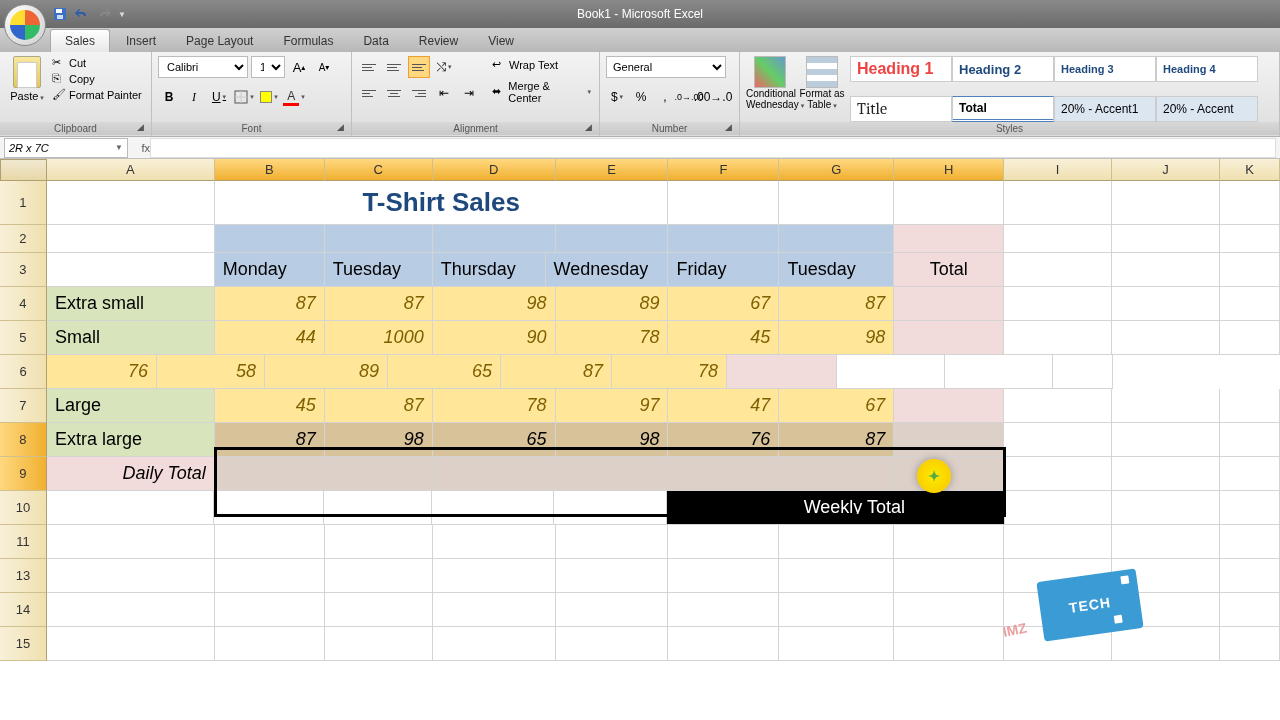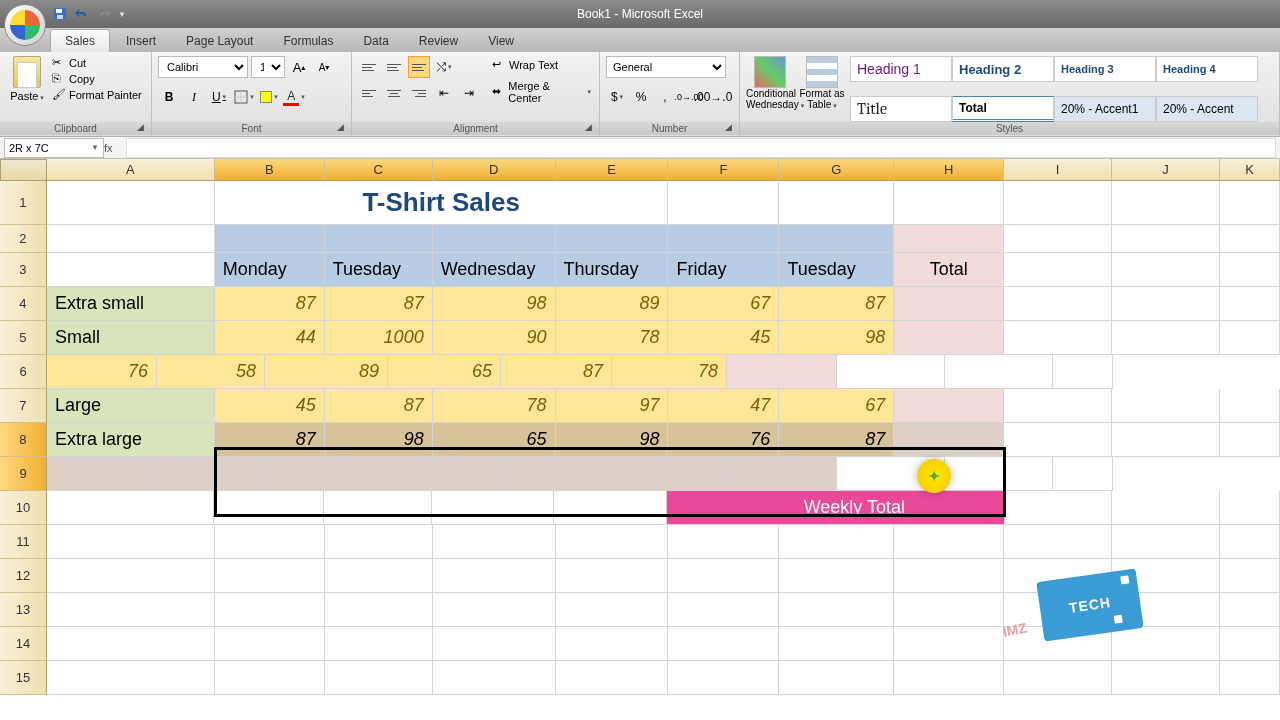--- a/index.html
+++ b/index.html
@@ -51,34 +51,34 @@
 
 .num-top { display: flex; }
 .num-select { width: 120px; height: 22px; border: 1px solid #bbb; background: #fff; font-size: 11px; padding: 2px; }
 .num-btns { display: flex; gap: 2px; margin-top: 4px; }
 
 
 .big-btn { width: 48px; text-align: center; font-size: 10px; }
 .big-btn-icon { width: 32px; height: 32px; margin: 0 auto; border: 1px solid #bbb; }
 .styles-gallery { display: grid; grid-template-columns: repeat(4, 102px); gap: 0; }
 .style-cell { border: 1px solid #ccc; padding: 3px 6px; font-size: 12px; height: 26px; display: flex; align-items: center; background: #fff; }
-.style-head1 { color: #701a75; font-weight: normal; font-size: 14px; }
+.style-head1 { color: #ef4444; font-weight: bold; font-size: 16px; }
 .style-head2 { color: #1f497d; font-weight: bold; font-size: 13px; }
 .style-head3 { color: #1f497d; font-weight: bold; font-size: 11px; }
 .style-head4 { color: #1f497d; font-weight: bold; font-size: 11px; }
 .style-title { font-family: Cambria, serif; font-size: 16px; color: #222; }
 .style-total { border-top: 1px solid #4f81bd; border-bottom: 3px double #4f81bd; font-weight: bold; }
 .style-acc1 { background: #dce6f1; }
 .style-acc1b { background: #dce6f1; }
 
 
 .formula-bar { height: 22px; background: #f4f4f4; border-bottom: 1px solid #c0c0c0; display: flex; align-items: center; }
-.name-box { width: 100px; height: 20px; border: 1px solid #bbb; background: #fff; margin-left: 4px; font-size: 11px; padding: 2px 4px; display: flex; justify-content: space-between; align-items: center; }
+.name-box { width: 124px; height: 20px; border: 1px solid #bbb; background: #fff; margin-left: 4px; font-size: 11px; padding: 2px 4px; display: flex; justify-content: space-between; align-items: center; font-style: italic; }
 .name-box .dd { font-size: 8px; color: #666; }
-.fx-btn { width: 22px; text-align: left; font-size: 11px; color: #555; }
+.fx-btn { width: 22px; text-align: right; font-size: 11px; color: #555; }
 .formula-input { flex: 1; height: 20px; border: 1px solid #ddd; background: #fff; margin-right: 4px; }
 
 
 .grid-wrap { position: relative; }
 .col-headers { display: flex; height: 22px; }
 .corner { width: 47px; background: linear-gradient(#f0e8d0, #e8d8a8); border: 1px solid #b0a070; }
 .col-head { background: linear-gradient(#f8f0d8, #f0e0b0); border-right: 1px solid #d0c090; border-bottom: 1px solid #b0a070; text-align: center; font-size: 13px; line-height: 22px; color: #333; }
 .col-head.sel { background: linear-gradient(#ffd880, #f0b030); }
 .rows { }
 .row { display: flex; height: 34px; }
@@ -101,21 +101,21 @@
 .cJ { width: 108px; }
 .cK { width: 60px; }
 
 
 .bg-blue-head { background: #b8cce4; }
 .bg-pink { background: #f2dcdb; }
 .bg-green-head { background: #d8e4bc; }
 .bg-yellow { background: #ffe699; color: #7f6000; }
 .bg-grey-pink { background: #ddd0c8; }
 .bg-sel-over { background: #d8c29a; }
-.bg-red { background: #ec4899; color: #fff; text-align: center; justify-content: center; padding-left: 46px; }
+.bg-red { background: #000000; color: #fff; text-align: center; justify-content: center; padding-left: 46px; }
 
 .big-title { font-size: 26px; color: #1f497d; font-weight: bold; }
 
 
 .selection-border { position: absolute; border: 3px solid #000; pointer-events: none; }
 
 
 .cursor-spot { position: absolute; width: 34px; height: 34px; border-radius: 50%; background: radial-gradient(circle, #ffea00, #f5c500); box-shadow: 0 0 8px rgba(0,0,0,0.3); display: flex; align-items: center; justify-content: center; font-size: 14px; font-weight: bold; color: #5a4; pointer-events: none; }
 
 
@@ -396,22 +396,22 @@
         <div class="cell cI"></div>
         <div class="cell cJ"></div>
         <div class="cell cK"></div>
     </div>
 
     <div class="row">
       <div class="row-head">3</div>
       <div class="cell cA"></div>
       <div class="cell cB bg-blue-head">Monday</div>
       <div class="cell cC bg-blue-head">Tuesday</div>
+      <div class="cell cE bg-blue-head">Thursday</div>
       <div class="cell cD bg-blue-head">Wednesday</div>
-      <div class="cell cE bg-blue-head">Thursday</div>
       <div class="cell cF bg-blue-head">Friday</div>
       <div class="cell cG bg-blue-head">Tuesday</div>
       <div class="cell cH bg-pink c">Total</div>
       <div class="cell cI"></div>
         <div class="cell cJ"></div>
         <div class="cell cK"></div>
     </div>
 
     <div class="row">
       <div class="row-head">4</div>
@@ -482,20 +482,21 @@
       <div class="cell cF bg-sel-over r">76</div>
       <div class="cell cG bg-sel-over r">87</div>
       <div class="cell cH bg-grey-pink"></div>
       <div class="cell cI"></div>
         <div class="cell cJ"></div>
         <div class="cell cK"></div>
     </div>
 
     <div class="row">
       <div class="row-head sel">9</div>
+      <div class="cell cA bg-pink r">Daily Total</div>
       <div class="cell cB bg-grey-pink"></div>
       <div class="cell cC bg-grey-pink"></div>
       <div class="cell cD bg-grey-pink"></div>
       <div class="cell cE bg-grey-pink"></div>
       <div class="cell cF bg-grey-pink"></div>
       <div class="cell cG bg-grey-pink"></div>
       <div class="cell cH bg-grey-pink"></div>
       <div class="cell cI"></div>
         <div class="cell cJ"></div>
         <div class="cell cK"></div>
@@ -522,34 +523,20 @@
         <div class="cell cD"></div>
         <div class="cell cE"></div>
         <div class="cell cF"></div>
         <div class="cell cG"></div>
         <div class="cell cH"></div>
         <div class="cell cI"></div>
         <div class="cell cJ"></div>
         <div class="cell cK"></div>
       </div>
     <div class="row">
-        <div class="row-head">12</div>
-        <div class="cell cA"></div>
-        <div class="cell cB"></div>
-        <div class="cell cC"></div>
-        <div class="cell cD"></div>
-        <div class="cell cE"></div>
-        <div class="cell cF"></div>
-        <div class="cell cG"></div>
-        <div class="cell cH"></div>
-        <div class="cell cI"></div>
-        <div class="cell cJ"></div>
-        <div class="cell cK"></div>
-      </div>
-    <div class="row">
         <div class="row-head">13</div>
         <div class="cell cA"></div>
         <div class="cell cB"></div>
         <div class="cell cC"></div>
         <div class="cell cD"></div>
         <div class="cell cE"></div>
         <div class="cell cF"></div>
         <div class="cell cG"></div>
         <div class="cell cH"></div>
         <div class="cell cI"></div>

